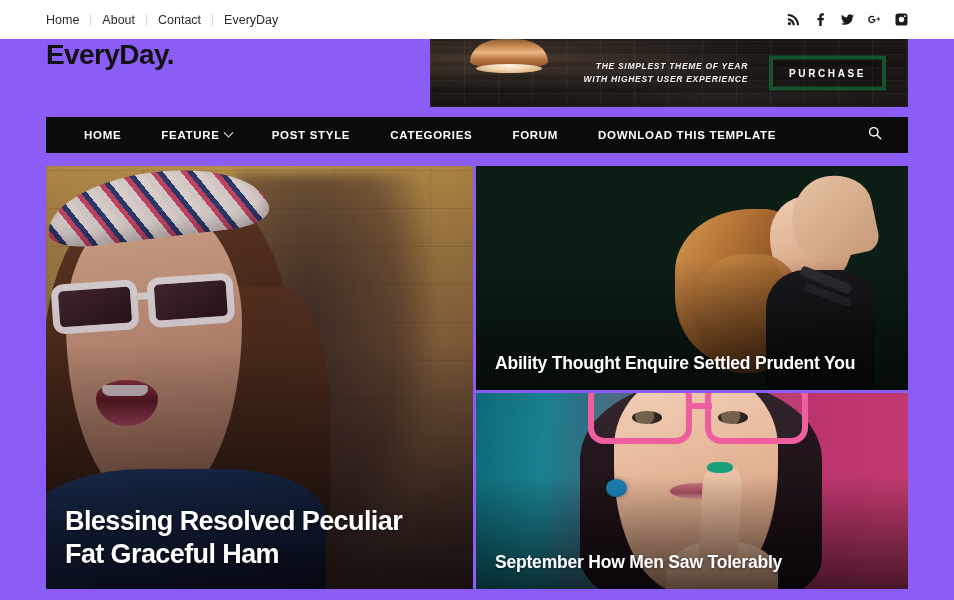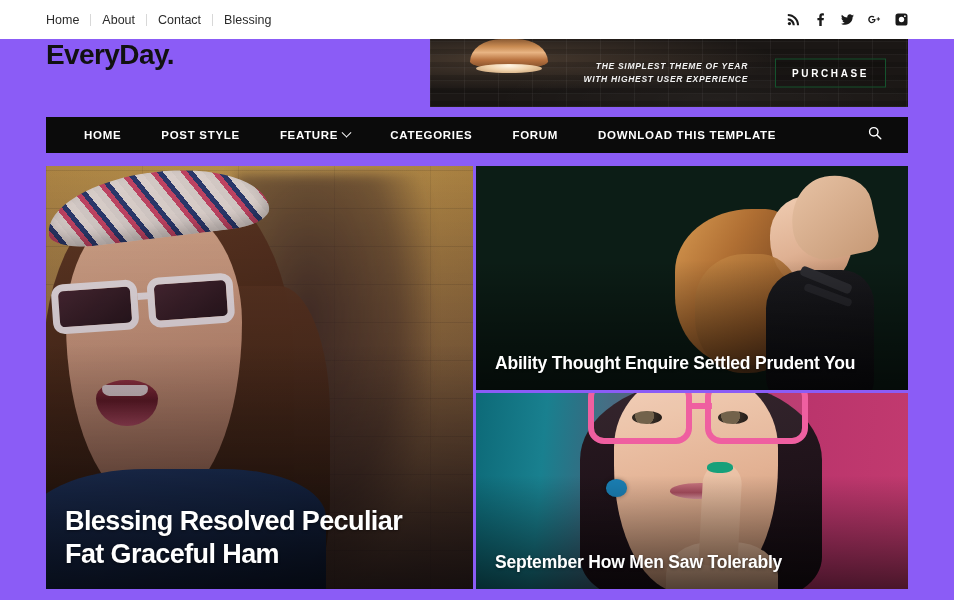--- a/index.html
+++ b/index.html
@@ -82,21 +82,21 @@
   }
   .banner-copy {
     position: absolute; right: 160px; top: 50%; transform: translateY(-50%);
     text-align: right; color: #f2f2f2;
     font-style: italic; font-weight: bold;
     font-size: 8.5px; letter-spacing: 0.7px; line-height: 13px;
     text-transform: uppercase;
   }
   .purchase-btn {
     position: absolute; right: 22px; top: 50%; transform: translateY(-50%);
-    border: 1px solid #14532d; color: #fff;
+    border: 4px solid #14532d; color: #fff;
     font-size: 10px; font-weight: bold; letter-spacing: 2.6px;
     padding: 8px 16px; background: rgba(0,0,0,0.18);
     white-space: nowrap;
   }
 
   
   .mainnav {
     margin: 0 46px;
     height: 36px; background: #0b0b0b;
     display: flex; align-items: center;
@@ -334,21 +334,21 @@
 </head>
 <body>
 
 <div class="page">
 
   <div class="topbar">
     <nav class="topnav">
       <a href="#">Home</a>
       <a href="#">About</a>
       <a href="#">Contact</a>
-      <a href="#">Blessing</a>
+      <a href="#">EveryDay</a>
     </nav>
     <div class="spacer"></div>
     <div class="social">
       <span class="s-ico">
         <svg width="13" height="13" viewBox="0 0 16 16" fill="currentColor">
             <circle cx="3" cy="13" r="2"></circle>
             <path d="M1 6.5v2.6c3.3 0 6 2.7 6 6h2.6C9.6 10.4 5.8 6.5 1 6.5z"></path>
             <path d="M1 1.2v2.6c6.2 0 11.3 5 11.3 11.2h2.6C14.9 7.3 8.7 1.2 1 1.2z"></path>
           </svg>
       </span>
@@ -395,25 +395,25 @@
       </div>
       <div class="purchase-btn">PURCHASE</div>
     </div>
   </div>
 
   <div class="mainnav">
     <div class="item">
       <span>HOME</span>
     </div>
     <div class="item">
-      <span>POST STYLE</span>
-    </div>
-    <div class="item">
       <span>FEATURE</span>
       <span class="caret"></span>
+    </div>
+    <div class="item">
+      <span>POST STYLE</span>
     </div>
     <div class="item">
       <span>CATEGORIES</span>
     </div>
     <div class="item">
       <span>FORUM</span>
     </div>
     <div class="item">
       <span>DOWNLOAD THIS TEMPLATE</span>
     </div>

